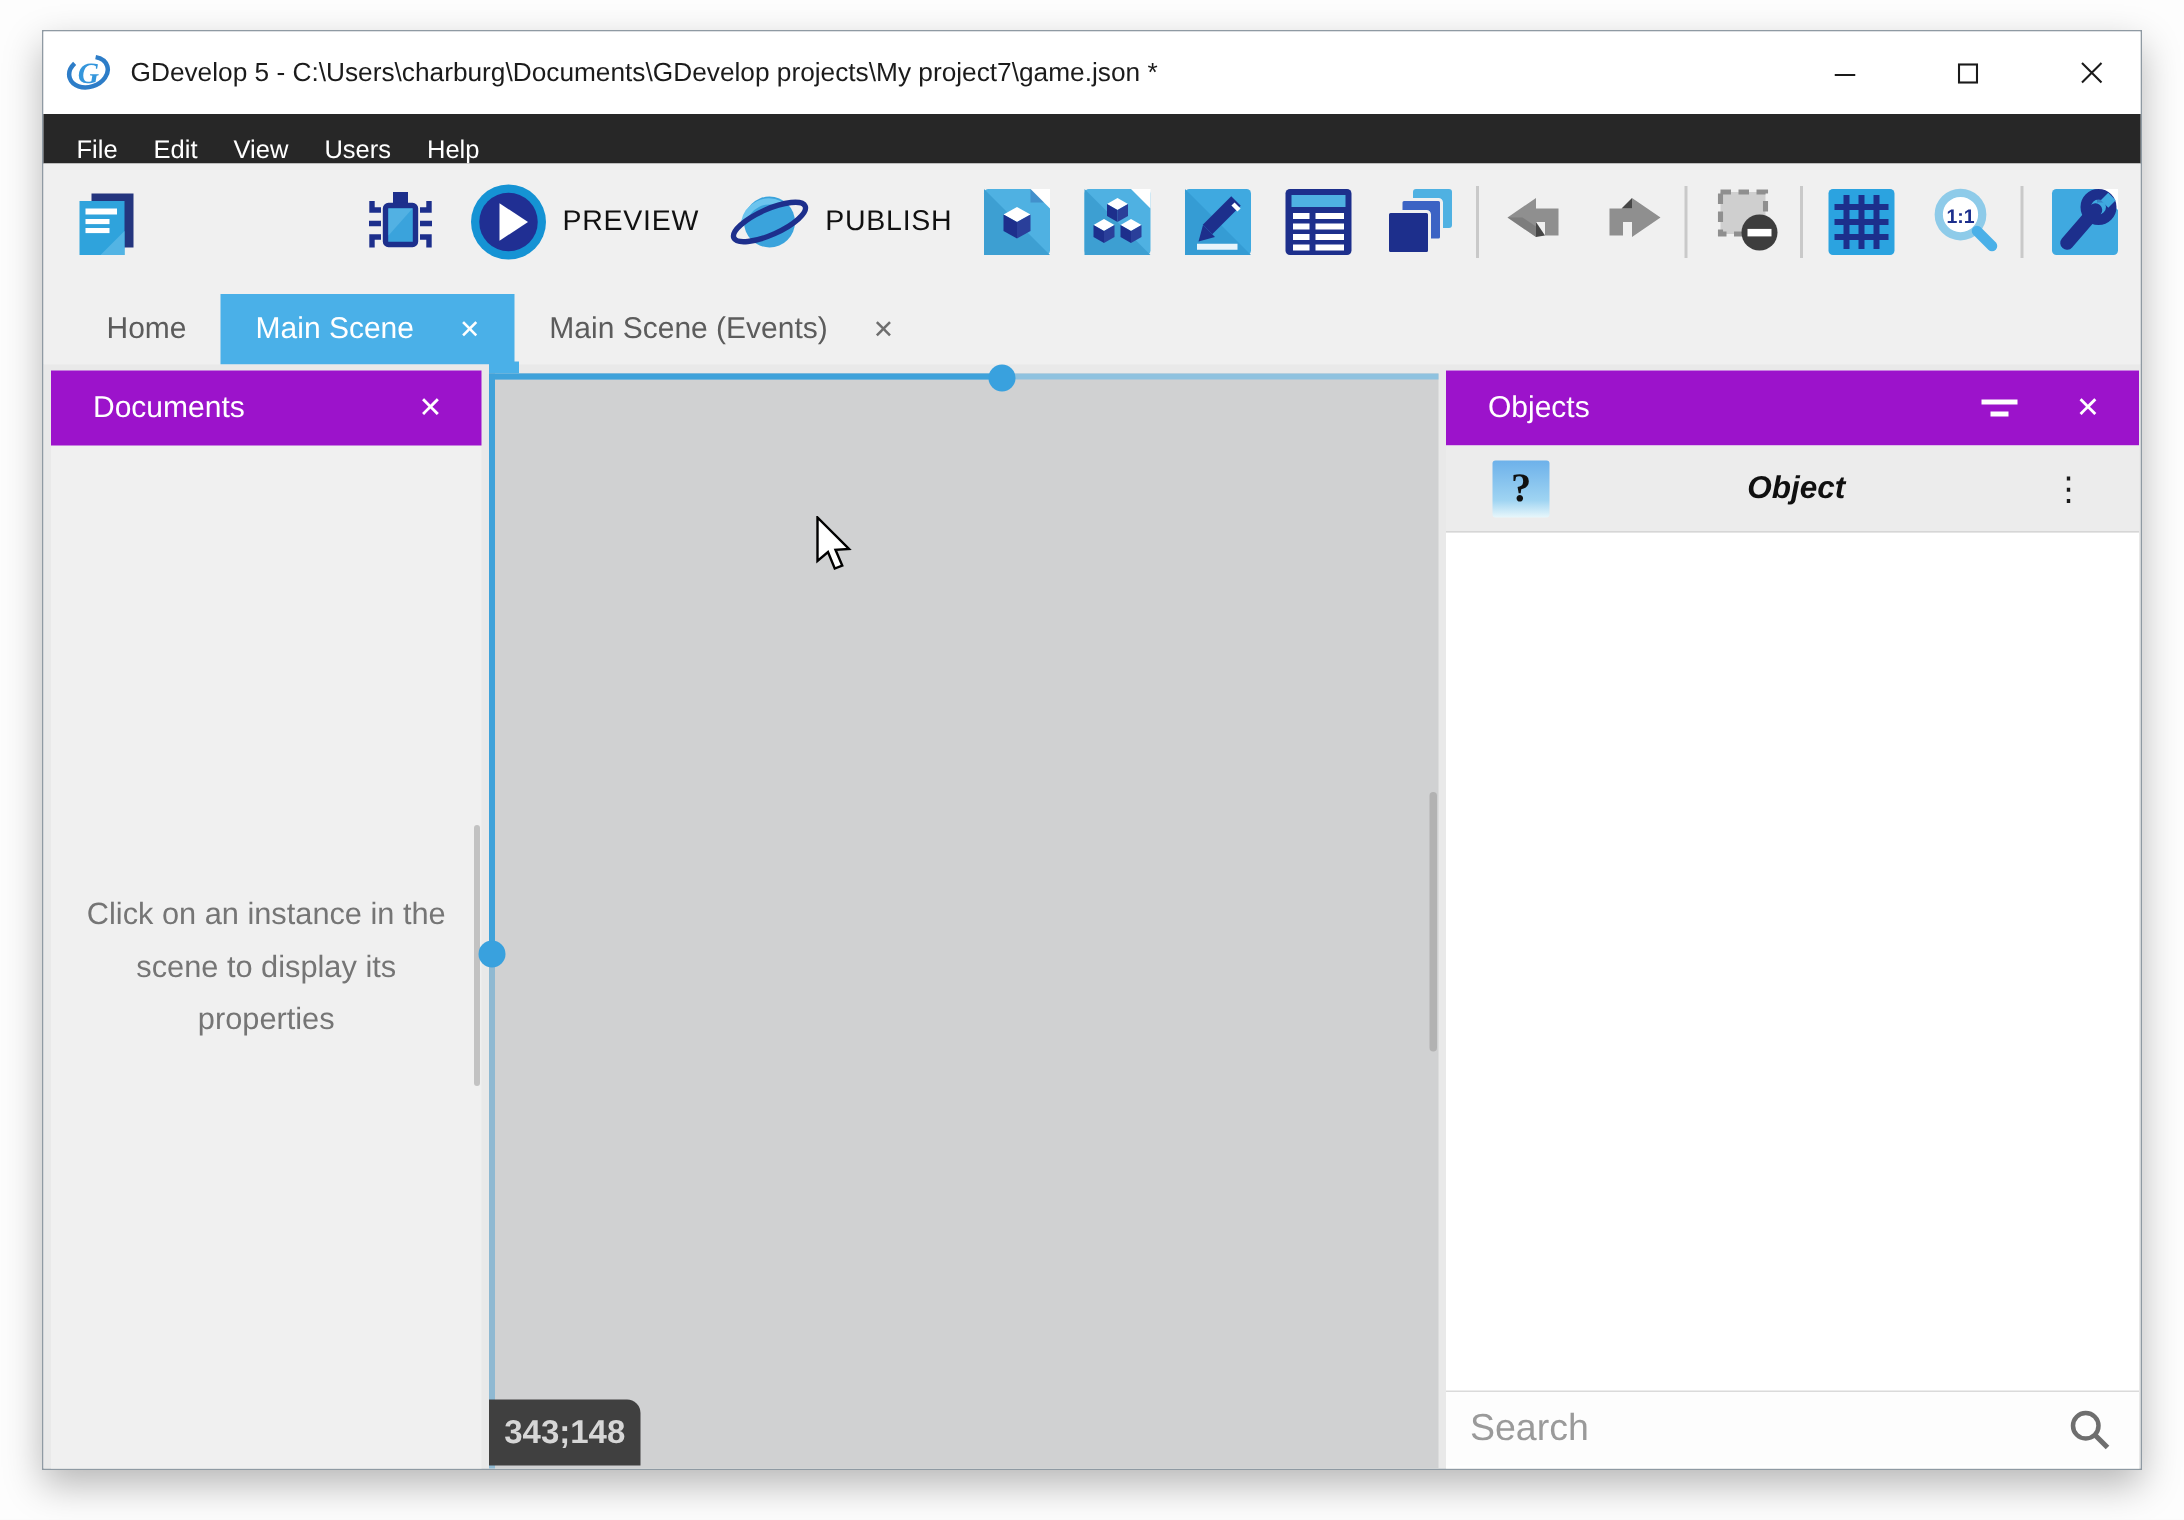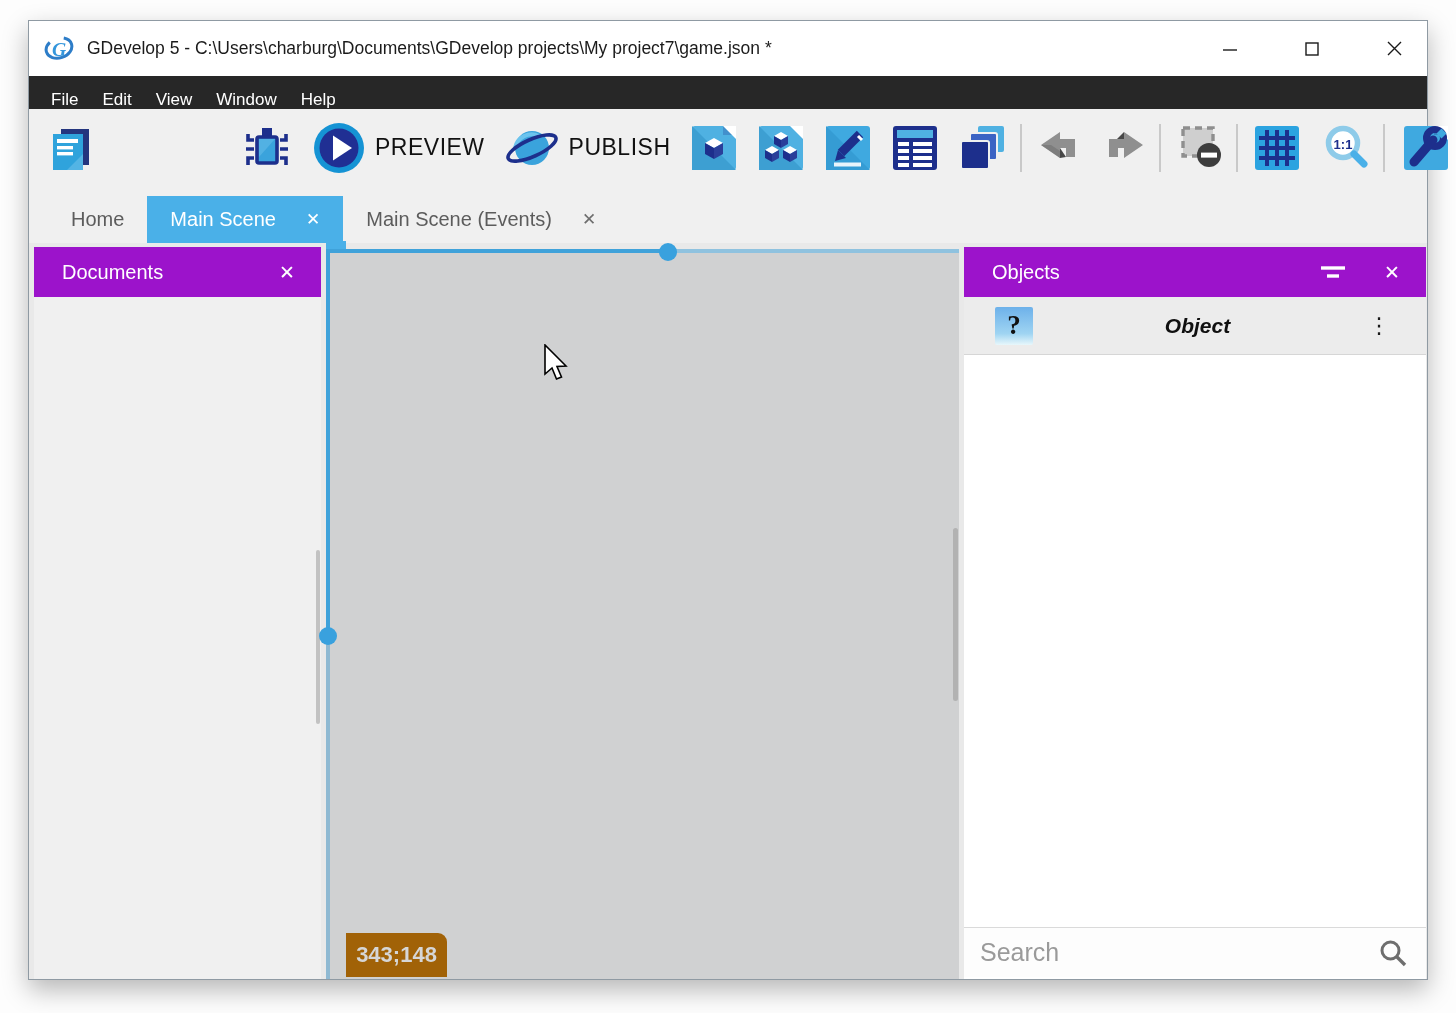--- a/index.html
+++ b/index.html
@@ -16,21 +16,21 @@
   .win-controls { position:absolute; right:18px; top:0; height:55px; display:flex; align-items:center; gap:52px; }
   .win-btn { width:30px; height:30px; display:flex; align-items:center; justify-content:center; cursor:default; }
 
   
   .menubar { position:absolute; left:0; top:55px; right:0; height:33px; background:#272727; display:flex; align-items:center; padding-left:10px; }
   .menu-item { color:#fff; font-size:17px; padding:0 12px; height:19px; line-height:33px;text-align:right; }
 
   
   .toolbar { position:absolute; left:0; top:88px; right:0; height:77px; background:#f0f0f0; display:flex; align-items:center; }
   .tbtn { display:flex; align-items:center; justify-content:center; flex:0 0 auto; }
-  .tlabel { font-size:23px; color:#111; margin-left:9px; letter-spacing:.5px; }
+  .tlabel { font-size:19px; color:#111; margin-left:9px; letter-spacing:.5px; }
   .tsep { width:2px; height:48px; background:#c9c9c9; margin:0 9px; flex:0 0 auto; }
 
   
   .tabs { position:absolute; left:0; top:165px; right:0; height:57px; background:#f0f0f0; display:flex; align-items:flex-end; padding-left:19px; }
   .tab { height:47px; display:flex; align-items:center; padding:0 23px; font-size:20px; color:#5c5c5c; white-space:nowrap; }
   .tab.active { background:#4ab0e8; color:#fff; }
   .tab .tab-close { margin-left:30px; font-size:17px; }
   .tab.active .tab-close { color:#fff; }
   .tab .tab-close.inactive { color:#6e6e6e; }
 
@@ -48,21 +48,21 @@
   .scene-canvas { position:absolute; left:297px; top:6px; width:633px; bottom:0; background:#d0d1d2; }
   .sel-top-light { position:absolute; left:0; top:0; height:4px; width:100%; background:#8fc2df; }
   .sel-top-dark  { position:absolute; left:0; top:0; height:4px; width:342px; background:#3fa2da; }
   .sel-left-light{ position:absolute; left:0; top:0; width:4px; height:100%; background:#8fb9d2; }
   .sel-left-dark { position:absolute; left:0; top:0; width:4px; height:387px; background:#3fa2da; }
   .handle { position:absolute; width:18px; height:18px; border-radius:50%; background:#39a1de; }
   .handle.top { left:333px; top:-6px; }
   .handle.left { left:-7px; top:378px; }
   .tab-nub { position:absolute; left:0; top:-8px; width:20px; height:8px; background:#4ab0e8; }
   .canvas-scrollbar { position:absolute; right:1px; top:279px; width:5px; height:173px; background:#b2b2b2; border-radius:3px; }
-  .coord-tooltip { position:absolute; left:20px; bottom:2px; height:44px; min-width:101px; background:#a16207;
+  .coord-tooltip { position:absolute; left:0; bottom:2px; height:44px; min-width:101px; background:#404040;
       border-radius:0 9px 0 0; color:#d6d6d6; font-size:22px; font-weight:bold; display:flex; align-items:center; justify-content:center; padding:0 10px; }
   .mouse-cursor { position:absolute; left:218px; top:95px; }
 
   .objects-panel { position:absolute; left:935px; top:4px; width:462px; bottom:0; background:#ffffff; }
   .filter-icon { margin-right:38px; }
   .object-row { height:58px; background:#ececec; border-bottom:1px solid #d6d6d6; display:flex; align-items:center; }
   .obj-thumb { width:38px; height:38px; margin-left:31px; border-radius:2px;
       background:linear-gradient(180deg,#6db1ea 0%,#9fd4f2 70%,#e8f7fb 100%);
       display:flex; align-items:center; justify-content:center;
       font-size:27px; font-weight:900; color:#111; font-family:"Liberation Serif", serif; }
@@ -104,21 +104,21 @@
               <path d="M1 1 L14 14 M14 1 L1 14" stroke="#1a1a1a" stroke-width="1.4"></path>
             </svg>
         </div>
       </div>
     </div>
 
     <div class="menubar">
       <div class="menu-item">File</div>
       <div class="menu-item">Edit</div>
       <div class="menu-item">View</div>
-      <div class="menu-item">Window</div>
+      <div class="menu-item">Users</div>
       <div class="menu-item">Help</div>
     </div>
 
     <div class="toolbar">
       <div class="tbtn" style="margin-left:17px">
         <svg width="50" height="50" viewBox="0 0 50 50">
           <rect x="15" y="6" width="28" height="36" fill="#24357e"></rect>
           <rect x="7" y="11" width="30" height="36" fill="#2fa3dc"></rect>
           <polygon points="37,31 37,47 21,47" fill="#53b4e4"></polygon>
           <rect x="11" y="16" width="21" height="4" fill="#fff"></rect>
@@ -280,20 +280,21 @@
       </div>
     </div>
 
     <div class="content">
 
       <div class="props-panel">
         <div class="panel-header">
           <span class="ph-title">Documents</span>
           <span class="ph-x">✕</span>
         </div>
+        <div class="props-empty">Click on an instance in the scene to display its properties</div>
         <div class="props-scrollbar"></div>
       </div>
 
       <div class="scene-canvas">
         <div class="tab-nub"></div>
         <div class="sel-top-light"></div>
         <div class="sel-top-dark"></div>
         <div class="sel-left-light"></div>
         <div class="sel-left-dark"></div>
         <div class="handle top"></div>

